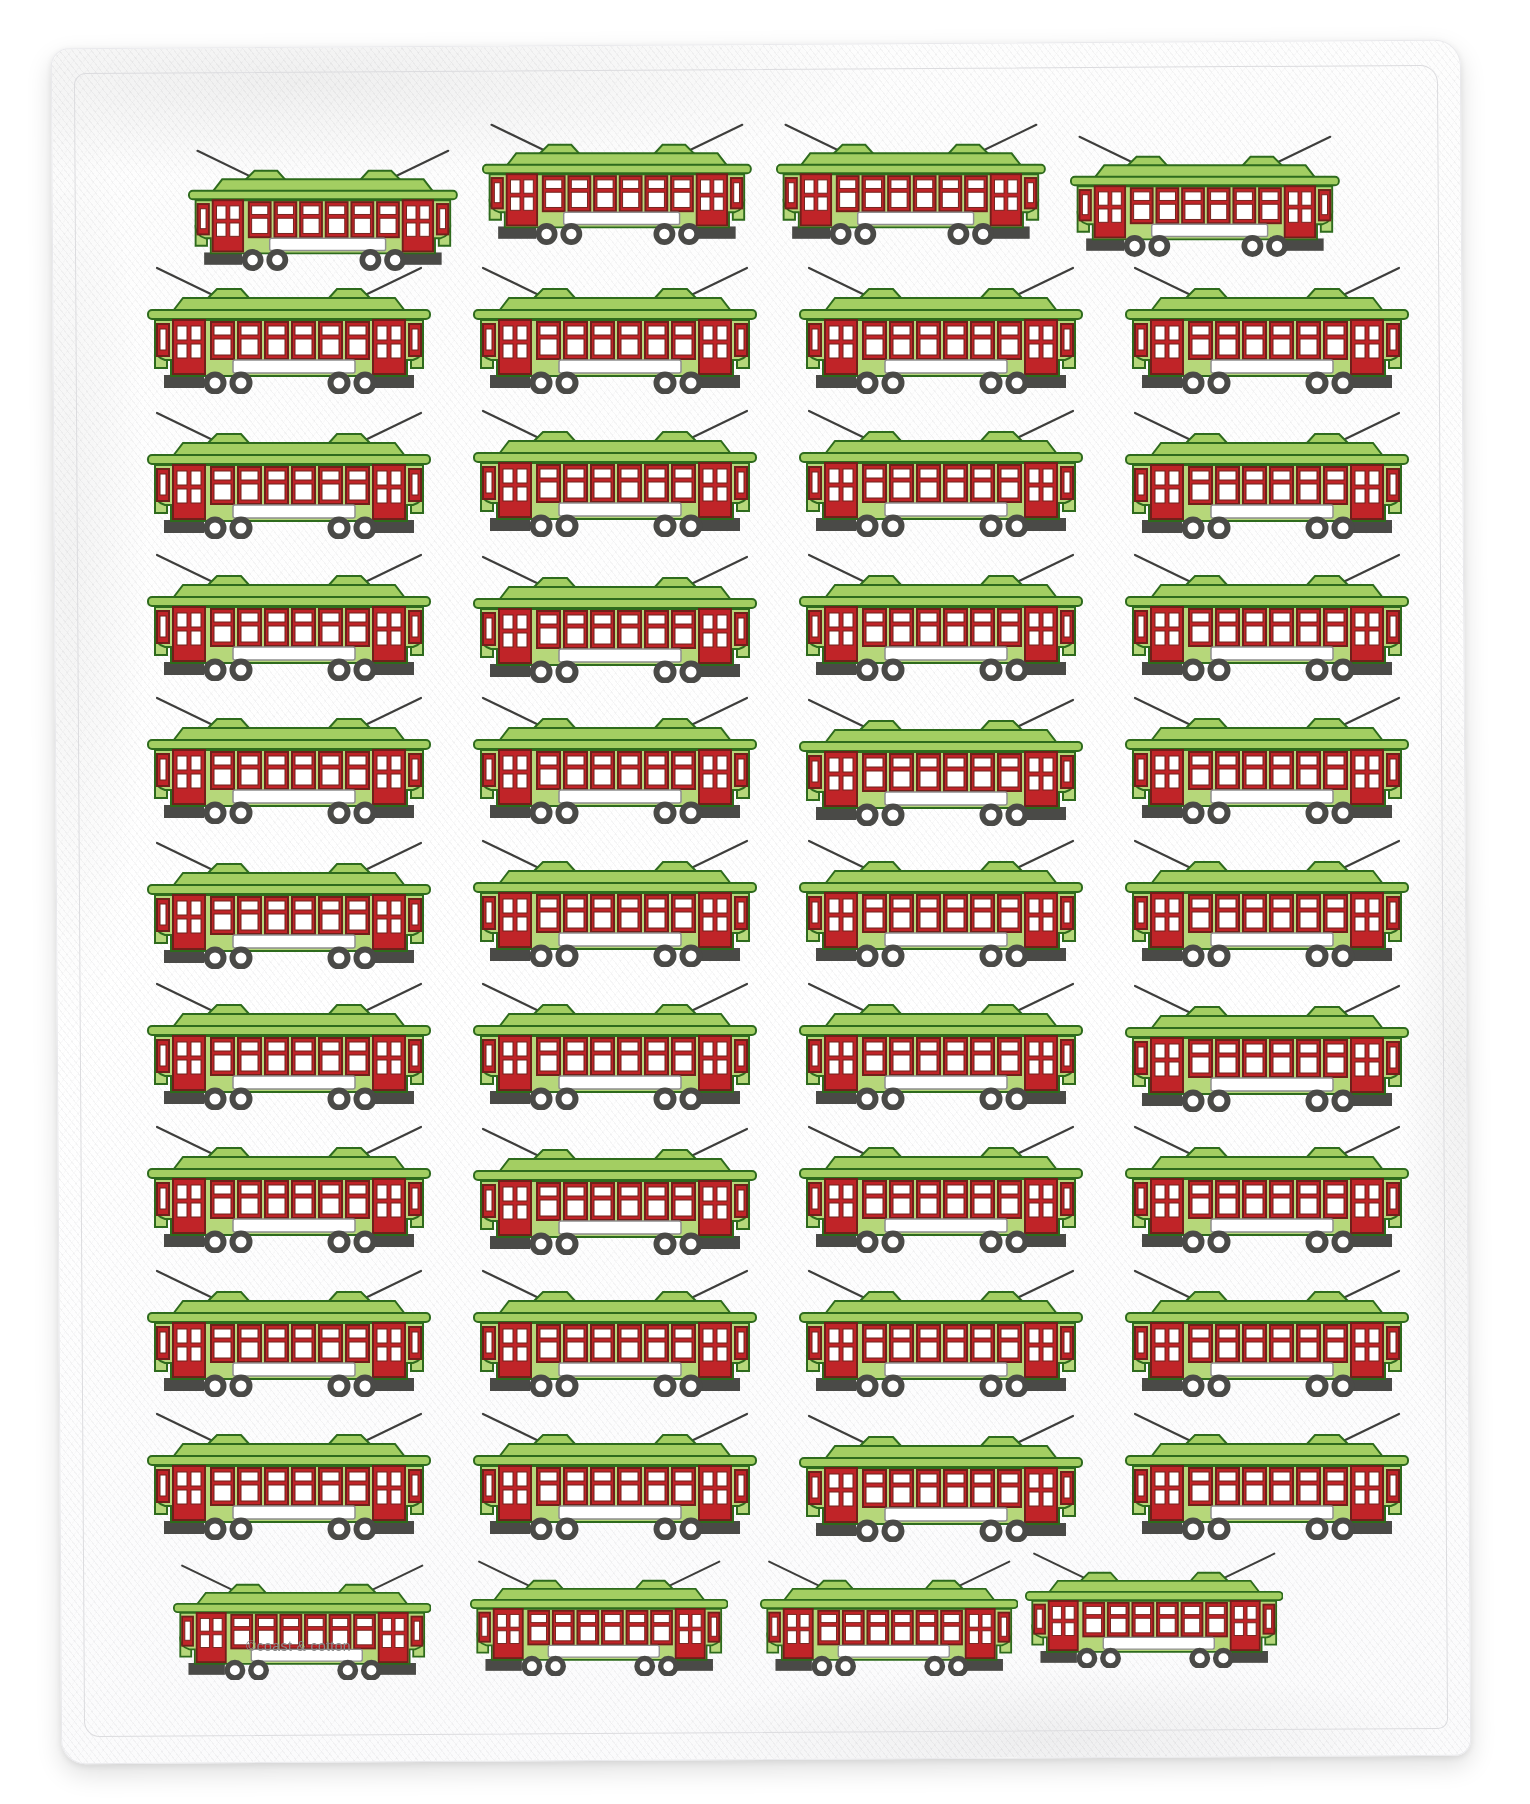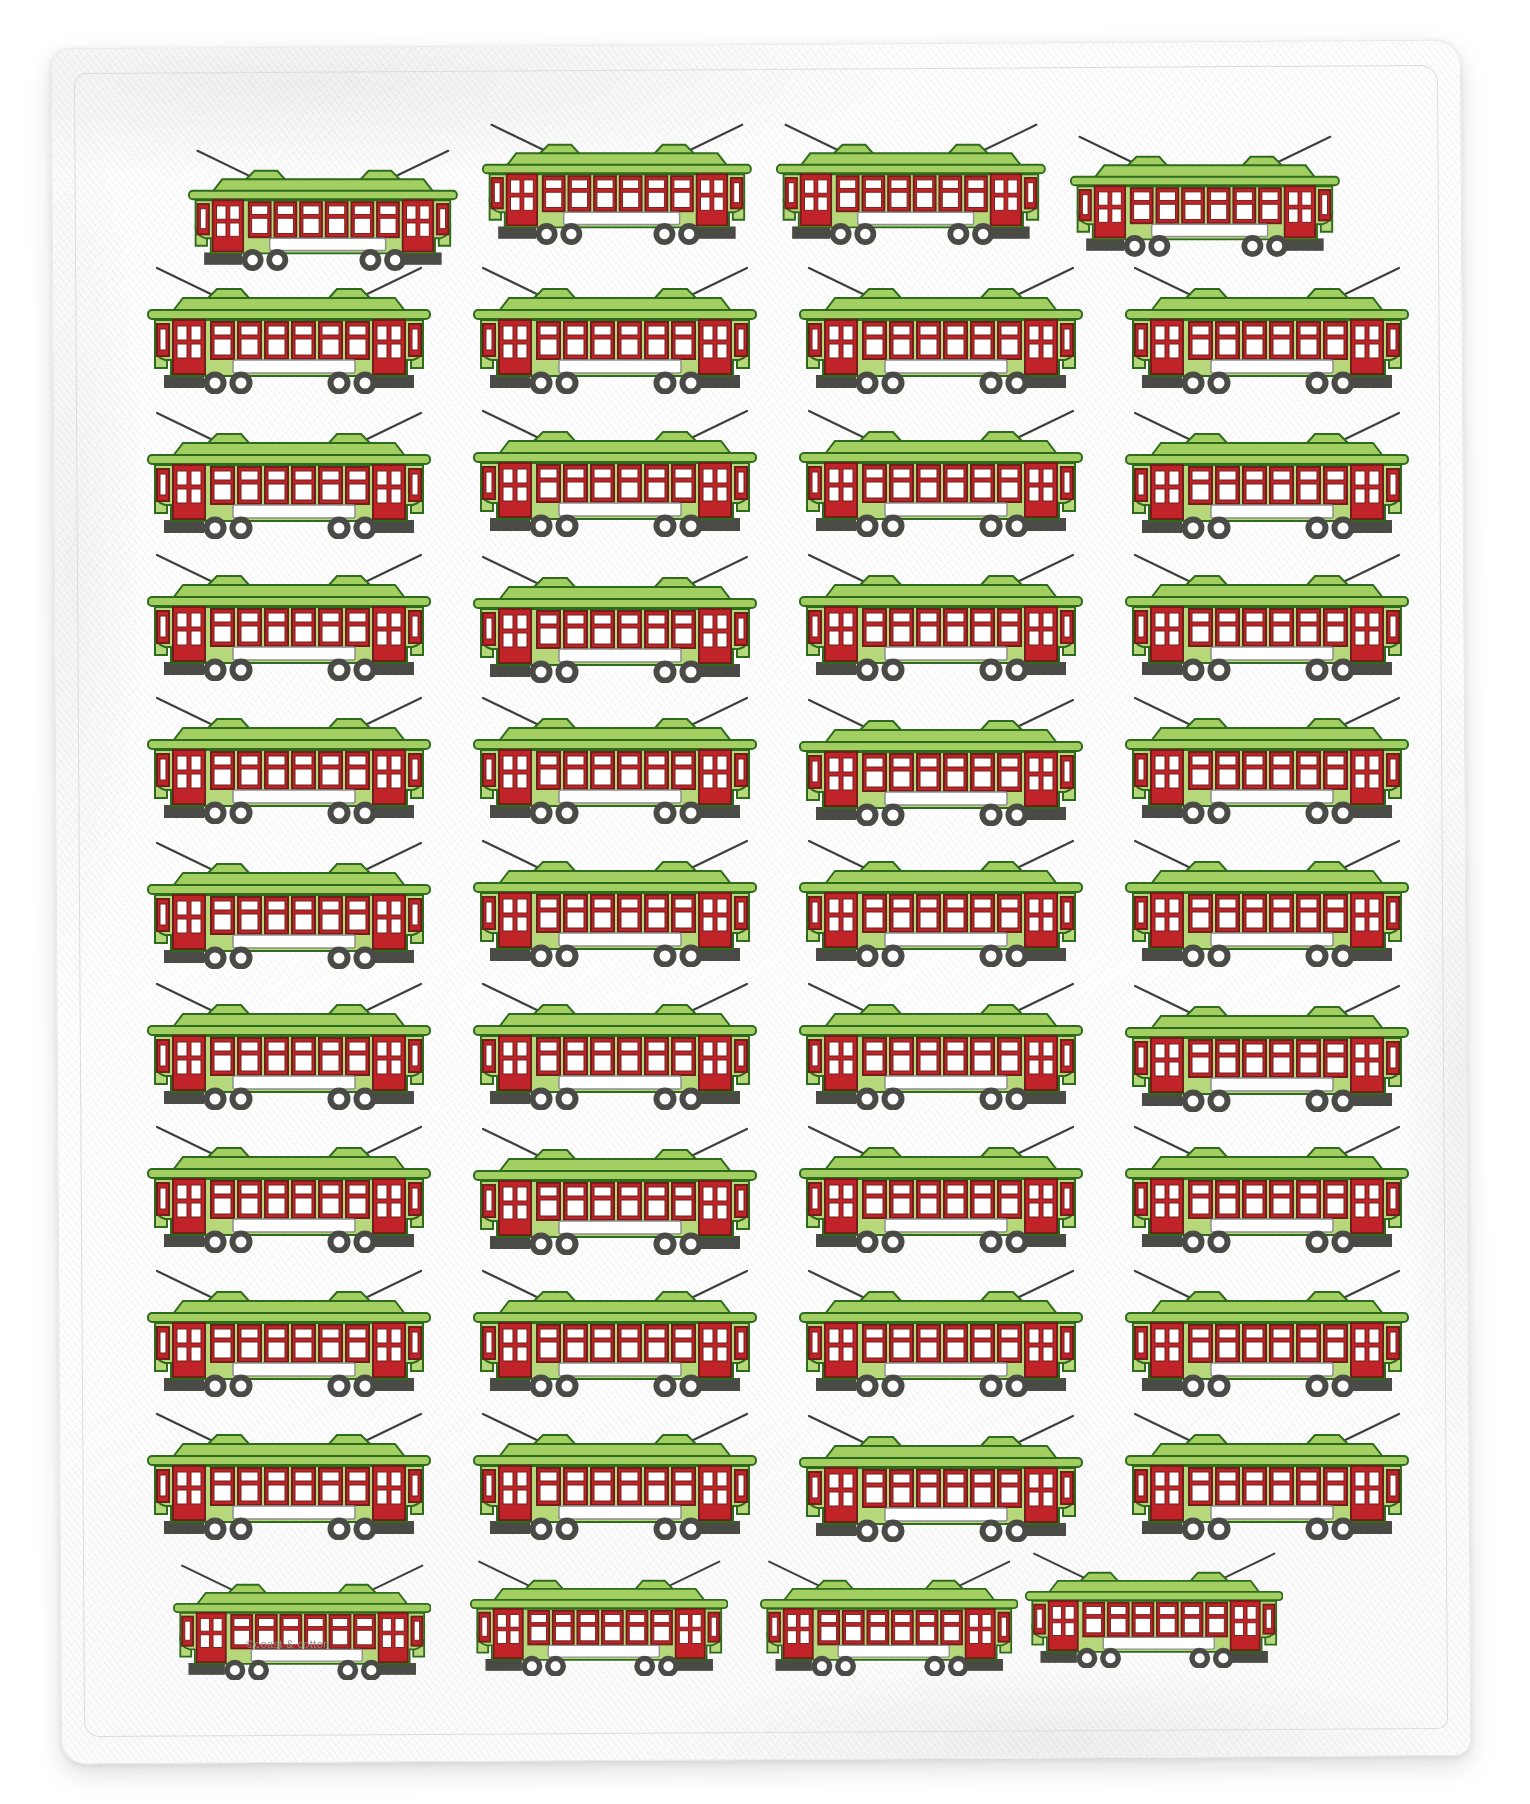--- a/index.html
+++ b/index.html
@@ -44,21 +44,21 @@
   .sc-green   {fill:var(--bodyGreen,#b6d77a);stroke:var(--outlineGreen,#2e6b1d);stroke-width:2;}
   .sc-roof    {fill:var(--roofGreen,#a3ce62);stroke:var(--outlineGreen,#2e6b1d);stroke-width:2;}
   .sc-red     {fill:var(--frameRed,#c02428);stroke:var(--frameDarkRed,#70201a);stroke-width:2;}
   .sc-pane    {fill:var(--paneWhite,#ffffff);stroke:var(--frameDarkRed,#70201a);stroke-width:1;}
   .sc-sign    {fill:var(--paneWhite,#ffffff);stroke:var(--signboardEdge,#8f8f8f);stroke-width:1.5;}
   .sc-dark    {fill:var(--wheelGray,#4a4a47);stroke:none;}
   .sc-wheel   {fill:var(--paneWhite,#ffffff);stroke:var(--wheelGray,#4a4a47);stroke-width:6;}
   .sc-antenna {stroke:var(--antennaGray,#3e3e3c);stroke-width:2.2;stroke-linecap:round;fill:none;}
   #brand-label{
     position:absolute;left:246px;top:1638px;
-    font-size:11px;letter-spacing:0.4px;
+    font-size:14px;letter-spacing:0.4px;
     color:var(--brandText,#8a8a8a);
     white-space:nowrap;
   }
 </style>
 </head>
 <body>
 
 <div id="page">
 
   <svg width="0" height="0" style="position:absolute" aria-hidden="true">

